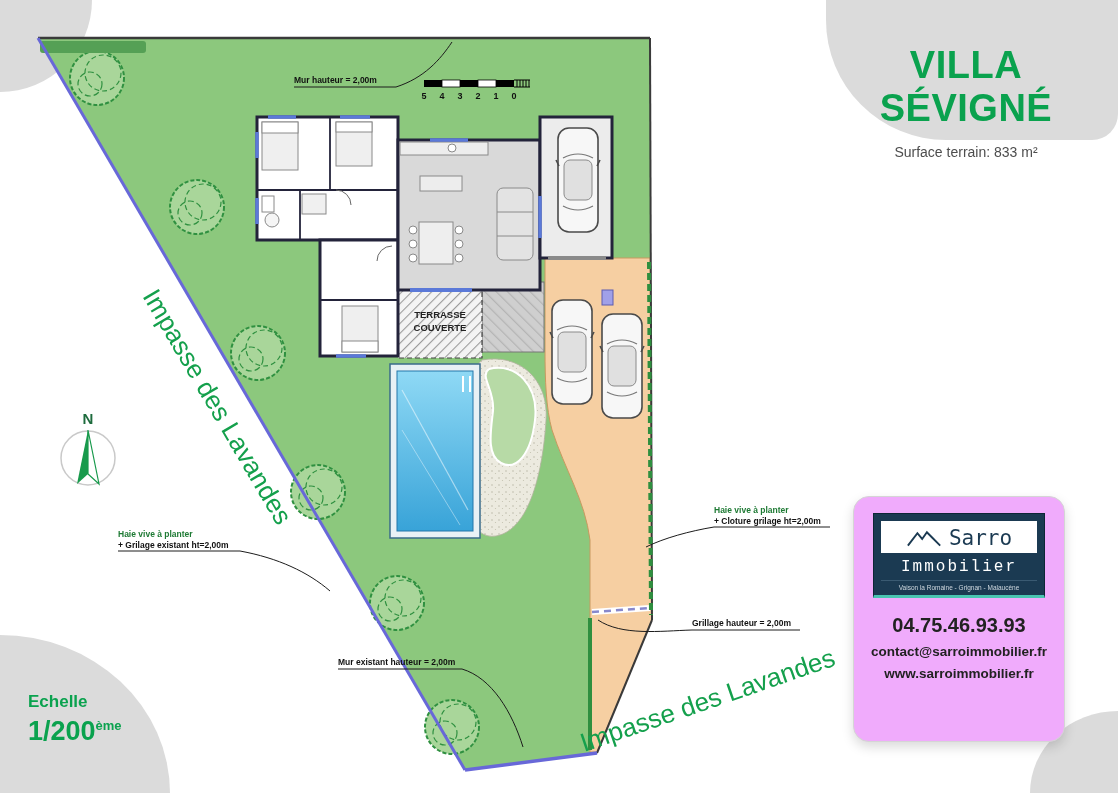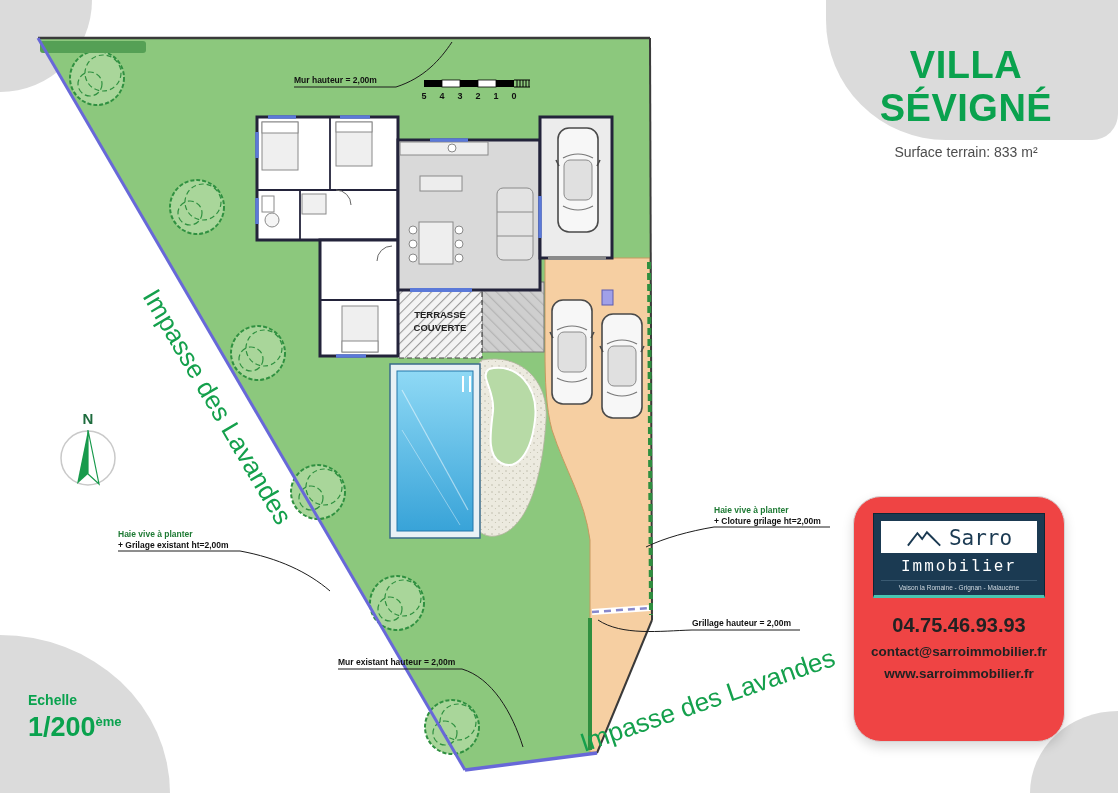--- a/index.html
+++ b/index.html
@@ -15,26 +15,26 @@
   .corner-br{position:absolute;bottom:0;right:0;width:88px;height:82px;background:#dbdbdb;
              border-top-left-radius:100%;z-index:0;}
   
   .header{position:absolute;top:44px;left:828px;width:276px;text-align:center;z-index:3;}
   .header .title{font-size:38px;font-weight:800;color:#0aa24e;letter-spacing:.5px;margin:0;}
   .header .subtitle{font-size:14px;color:#4d4d4d;margin-top:14px;}
   
   svg.plan{position:absolute;left:0;top:0;z-index:1;font-family:"Liberation Sans",sans-serif;}
   
   .scaleblock{position:absolute;left:28px;top:692px;color:#0aa24e;z-index:3;}
-  .scaleblock .lbl{font-size:14px;font-weight:bold;}
+  .scaleblock .lbl{font-size:17px;font-weight:bold;}
   .scaleblock .val{font-size:27px;font-weight:bold;margin-top:4px;}
   .scaleblock .val sup{font-size:13px;vertical-align:super;}
   
-  .card{position:absolute;left:853px;top:496px;width:212px;height:246px;background:#ef4444;
-        border:1px solid #d5d5d5;border-radius:28px;box-shadow:0 5px 12px rgba(0,0,0,.15);
+  .card{position:absolute;left:853px;top:496px;width:212px;height:246px;background:#f0abfc;
+        border:1px solid #d5d5d5;border-radius:16px;box-shadow:0 5px 12px rgba(0,0,0,.15);
         display:flex;flex-direction:column;align-items:center;padding-top:16px;
         box-sizing:border-box;z-index:3;}
   .logo{width:172px;background:#1b3a52;border:1px solid #0e2636;border-bottom:3px solid #49c5b1;
         padding:7px 7px 4px;box-sizing:border-box;text-align:center;}
   .logo-top{background:#fff;padding:5px 2px 3px;display:flex;align-items:center;
             justify-content:center;gap:5px;}
   .logo-top .brandname{font-family:"DejaVu Sans Mono",monospace;font-size:21px;color:#1b3a52;}
   .logo-mid{color:#fff;font-family:Liberation Mono, monospace;font-size:16px;
             letter-spacing:2px;margin-top:5px;}
   .logo-loc{color:#cfd8df;font-size:6.5px;margin-top:4px;border-top:1px solid #3a5a72;

